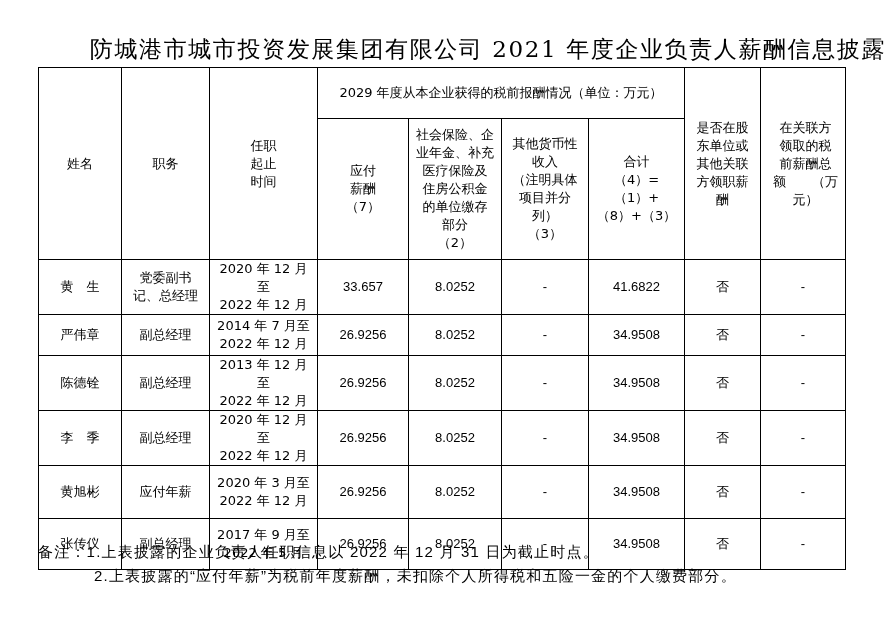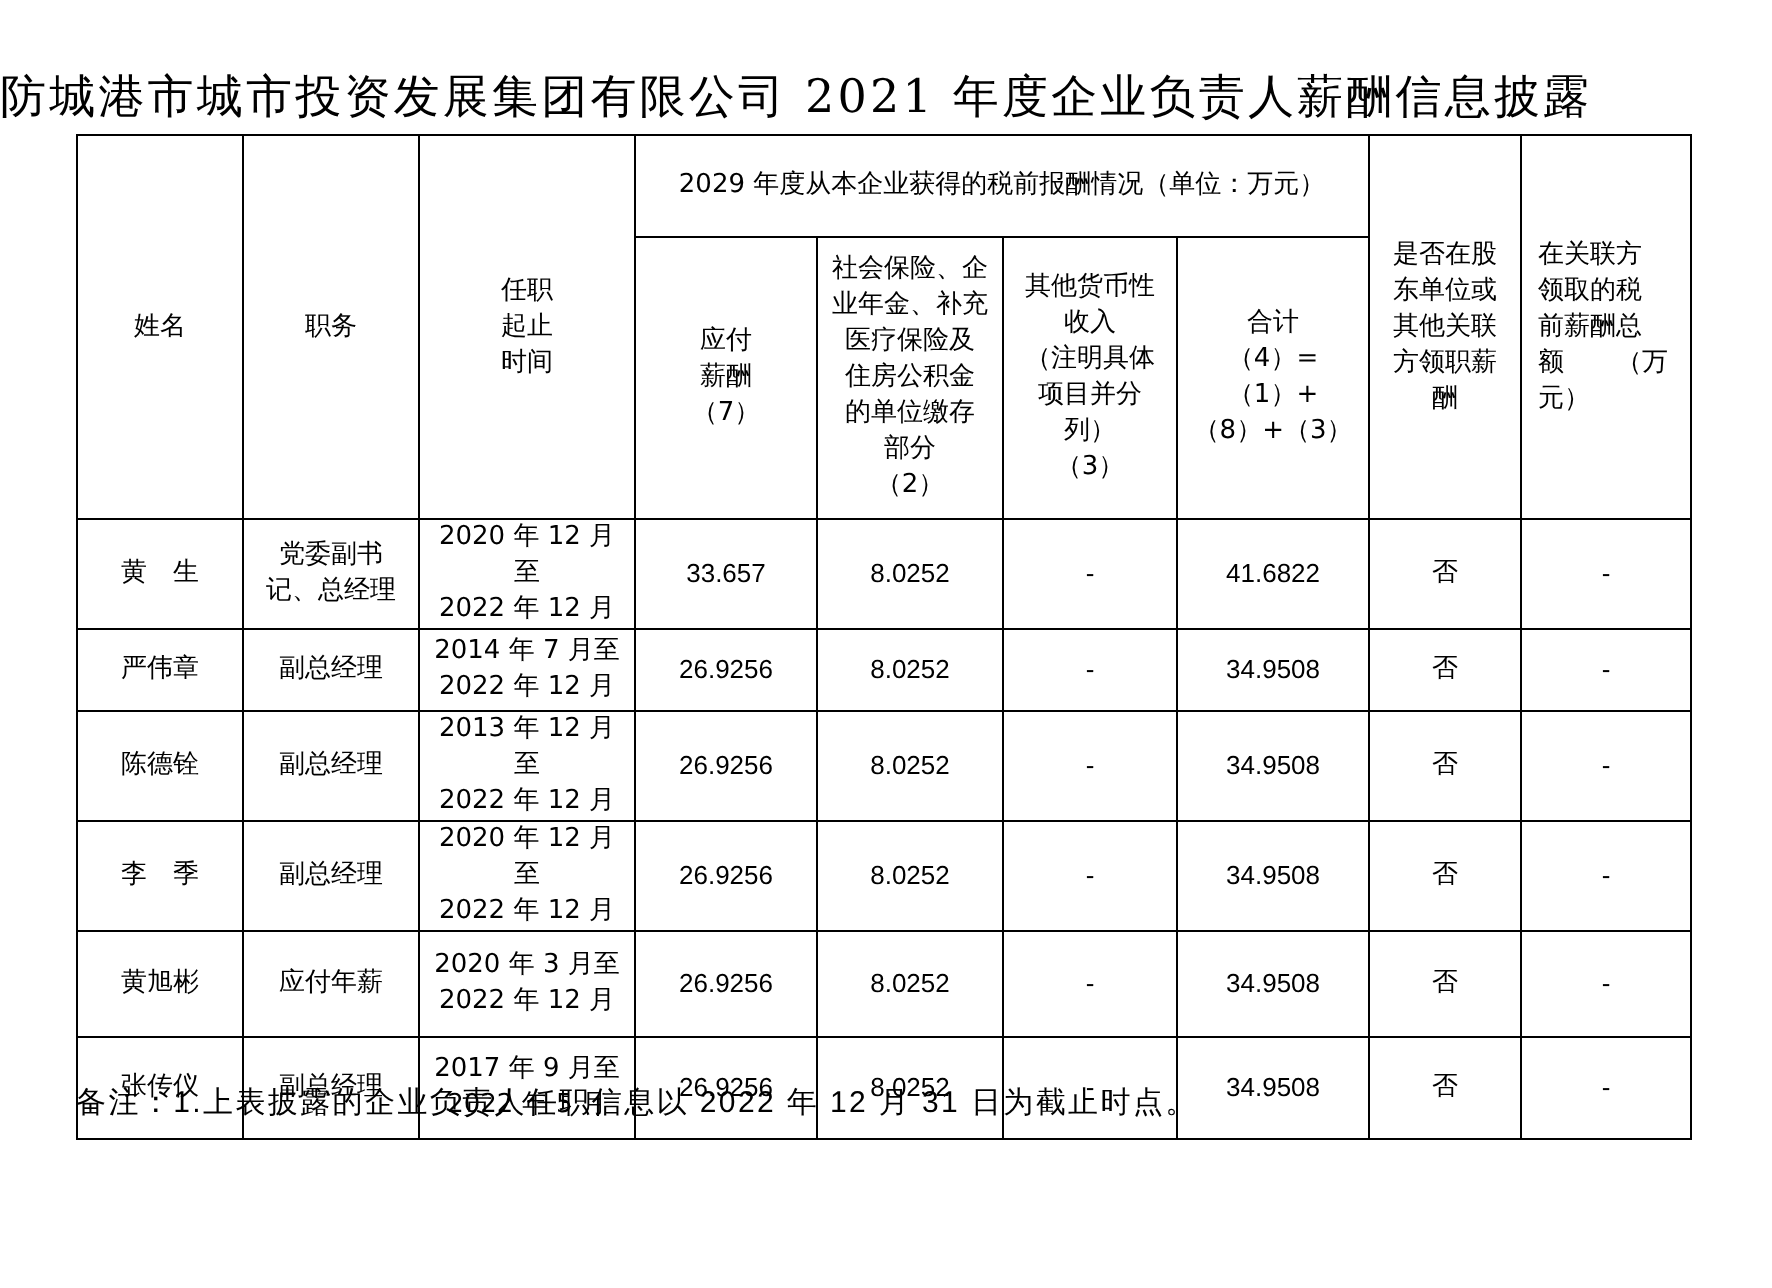--- a/index.html
+++ b/index.html
@@ -13,21 +13,21 @@
       position: relative;
       overflow: hidden;
       font-family: "DejaVu Sans", "Liberation Sans", sans-serif;
       color: #000;
     }
     .title {
       position: absolute;
       left: 0;
       top: 34px;
       width: 886px;
-      text-align: left;
+      text-align: right;
       font-family: "DejaVu Serif", "Liberation Serif", serif;
       font-size: 23px;
       letter-spacing: 1.6px;
       line-height: 30px;
       white-space: nowrap;
     }
     table.disclosure {
       position: absolute;
       left: 38px;
       top: 67px;
@@ -87,21 +87,21 @@
       <th rowspan="2">职务</th>
       <th rowspan="2" class="ml">任职
 起止
 时间</th>
       <th colspan="4">2029 年度从本企业获得的税前报酬情况（单位：万元）</th>
       <th rowspan="2" class="ml hdr-small">是否在股
 东单位或
 其他关联
 方领职薪
 酬</th>
-      <th rowspan="2" class="ml hdr-small" style="text-align:left;padding-left:8px">在关联方
+      <th rowspan="2" class="ml hdr-small" style="text-align:center;padding-left:8px">在关联方
 领取的税
 前薪酬总
 额　　（万
 元）</th>
     </tr>
     <tr style="height:141px">
       <th class="ml">应付
 薪酬
 （7）</th>
       <th class="ml hdr-small">社会保险、企
@@ -194,13 +194,14 @@
       <td class="num">-</td>
       <td class="num">34.9508</td>
       <td>否</td>
       <td class="num">-</td>
     </tr>
   </tbody>
 </table>
 
 <div class="notes">
   <p>备注：1.上表披露的企业负责人任职信息以 2022 年 12 月 31 日为截止时点。</p>
+  <p class="indent">2.上表披露的“应付年薪”为税前年度薪酬，未扣除个人所得税和五险一金的个人缴费部分。</p>
 </div>
 
 </body></html>

